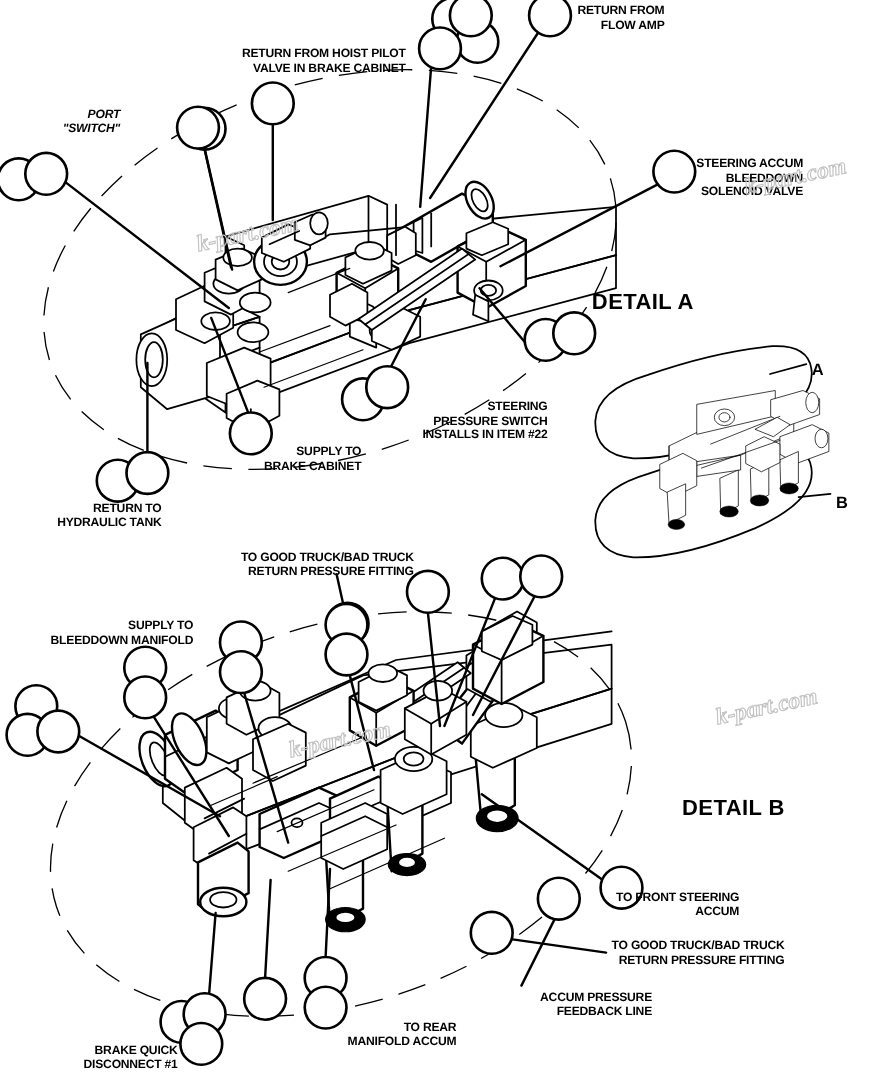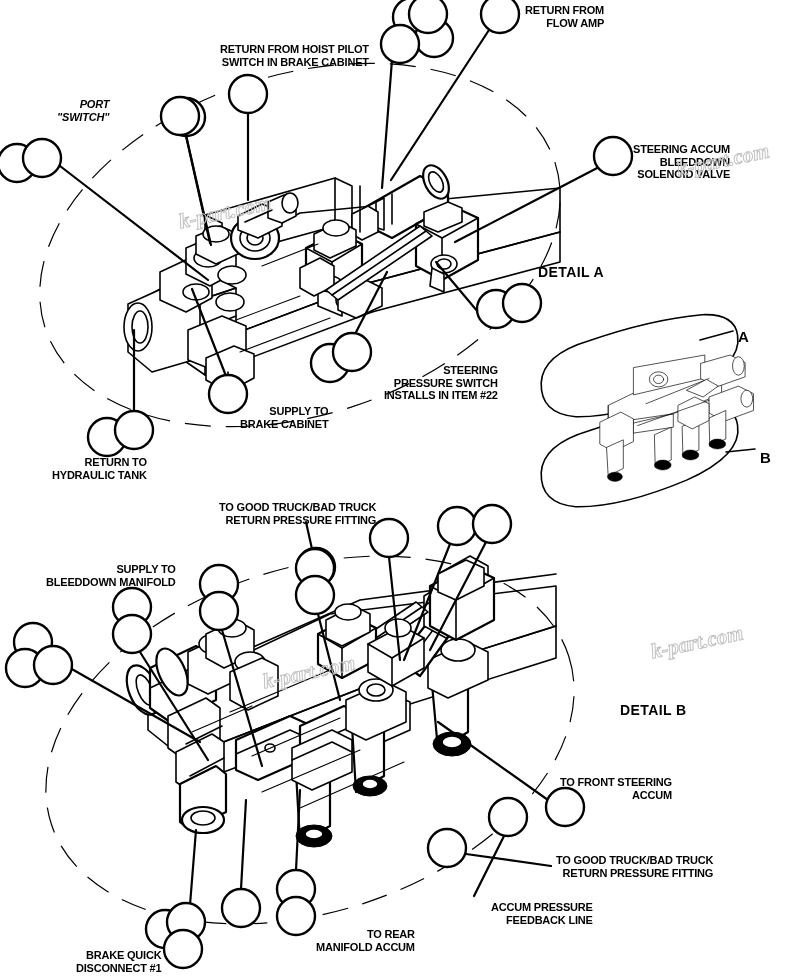--- a/index.html
+++ b/index.html
@@ -6,21 +6,21 @@
   html,body{margin:0;padding:0;background:#fff;}
   body{width:790px;height:977px;overflow:hidden;
        font-family:"Liberation Sans",sans-serif;}
   #sheet{position:relative;width:790px;height:977px;background:#fff;}
   svg#art{position:absolute;left:0;top:0;width:790px;height:977px;}
 
   .lbl{position:absolute;font-family:"Liberation Sans",sans-serif;
        font-weight:bold;font-size:11px;line-height:12.5px;
        color:#000;letter-spacing:-0.2px;white-space:pre;}
   .lbl.l{text-align:right;}
-  .detail{position:absolute;font-weight:bold;font-size:14px;
+  .detail{position:absolute;font-weight:bold;font-size:20px;
           letter-spacing:0.4px;color:#000;white-space:nowrap;}
   .wm{position:absolute;font-family:"Liberation Serif",serif;
       font-style:italic;font-size:26px;font-weight:bold;
       color:transparent;-webkit-text-stroke:1px #b8b8b8;
       white-space:nowrap;pointer-events:none;}
   .wm.sm{font-size:21px;-webkit-text-stroke:1px #c2c2c2;}
 </style>
 </head>
 <body>
 
@@ -346,51 +346,51 @@
         <circle class="ball" cx="165" cy="929" r="19"></circle>
         <circle class="ball" cx="186" cy="922" r="19"></circle>
         <circle class="ball" cx="183" cy="949" r="19"></circle>
       </g>
   </svg>
 
   <div id="label-layer">
       <div class="lbl l" style="left: 57px; top: 98px; font-style: italic;">PORT
 "SWITCH"</div>
       <div class="lbl l" style="left: 220px; top: 43px;">RETURN FROM HOIST PILOT
-SWITCH IN BRAKE CABINET</div>
+VALVE IN BRAKE CABINET</div>
       <div class="lbl l" style="left: 525px; top: 4px;">RETURN FROM
 FLOW AMP</div>
       <div class="lbl l" style="left: 633px; top: 143px;">STEERING ACCUM
 BLEEDDOWN
 SOLENOID VALVE</div>
       <div class="lbl l" style="left: 344px; top: 364px; margin-left: 40px;">STEERING
 PRESSURE SWITCH
 INSTALLS IN ITEM #22</div>
       <div class="lbl l" style="left: 240px; top: 405px;">SUPPLY TO
 BRAKE CABINET</div>
       <div class="lbl l" style="left: 52px; top: 456px;">RETURN TO
 HYDRAULIC TANK</div>
       <div class="lbl l" style="left: 46px; top: 563px;">SUPPLY TO
 BLEEDDOWN MANIFOLD</div>
       <div class="lbl l" style="left: 219px; top: 501px;">TO GOOD TRUCK/BAD TRUCK
 RETURN PRESSURE FITTING</div>
-      <div class="lbl l" style="left: 560px; top: 776px;">TO FRONT STEERING
+      <div class="lbl l" style="left: 560px; top: 810px;">TO FRONT STEERING
 ACCUM</div>
       <div class="lbl l" style="left: 556px; top: 854px;">TO GOOD TRUCK/BAD TRUCK
 RETURN PRESSURE FITTING</div>
       <div class="lbl l" style="left: 448px; top: 901px; margin-left: 43px;">ACCUM PRESSURE
 FEEDBACK LINE</div>
       <div class="lbl l" style="left: 316px; top: 928px;">TO REAR
 MANIFOLD ACCUM</div>
       <div class="lbl l" style="left: 76px; top: 949px;">BRAKE QUICK
 DISCONNECT #1</div>
     </div>
   <div id="detail-layer">
       <div class="detail" style="left: 538px; top: 264px;">DETAIL A</div>
-      <div class="detail" style="left: 620px; top: 702px;">DETAIL B</div>
+      <div class="detail" style="left: 620px; top: 724px;">DETAIL B</div>
     </div>
   <div id="key-layer">
       <div class="detail" style="left: 738px; top: 328px; font-size: 15px;">A</div>
       <div class="detail" style="left: 760px; top: 449px; font-size: 15px;">B</div>
     </div>
   <div id="wm-layer">
       <div class="wm sm" style="left: 178px; top: 200px; transform: rotate(-12deg);">k-part.com</div>
       <div class="wm sm" style="left: 676px; top: 148px; transform: rotate(-12deg);">k-part.com</div>
       <div class="wm sm" style="left: 650px; top: 630px; transform: rotate(-12deg);">k-part.com</div>
       <div class="wm sm" style="left: 262px; top: 660px; transform: rotate(-12deg);">k-part.com</div>

